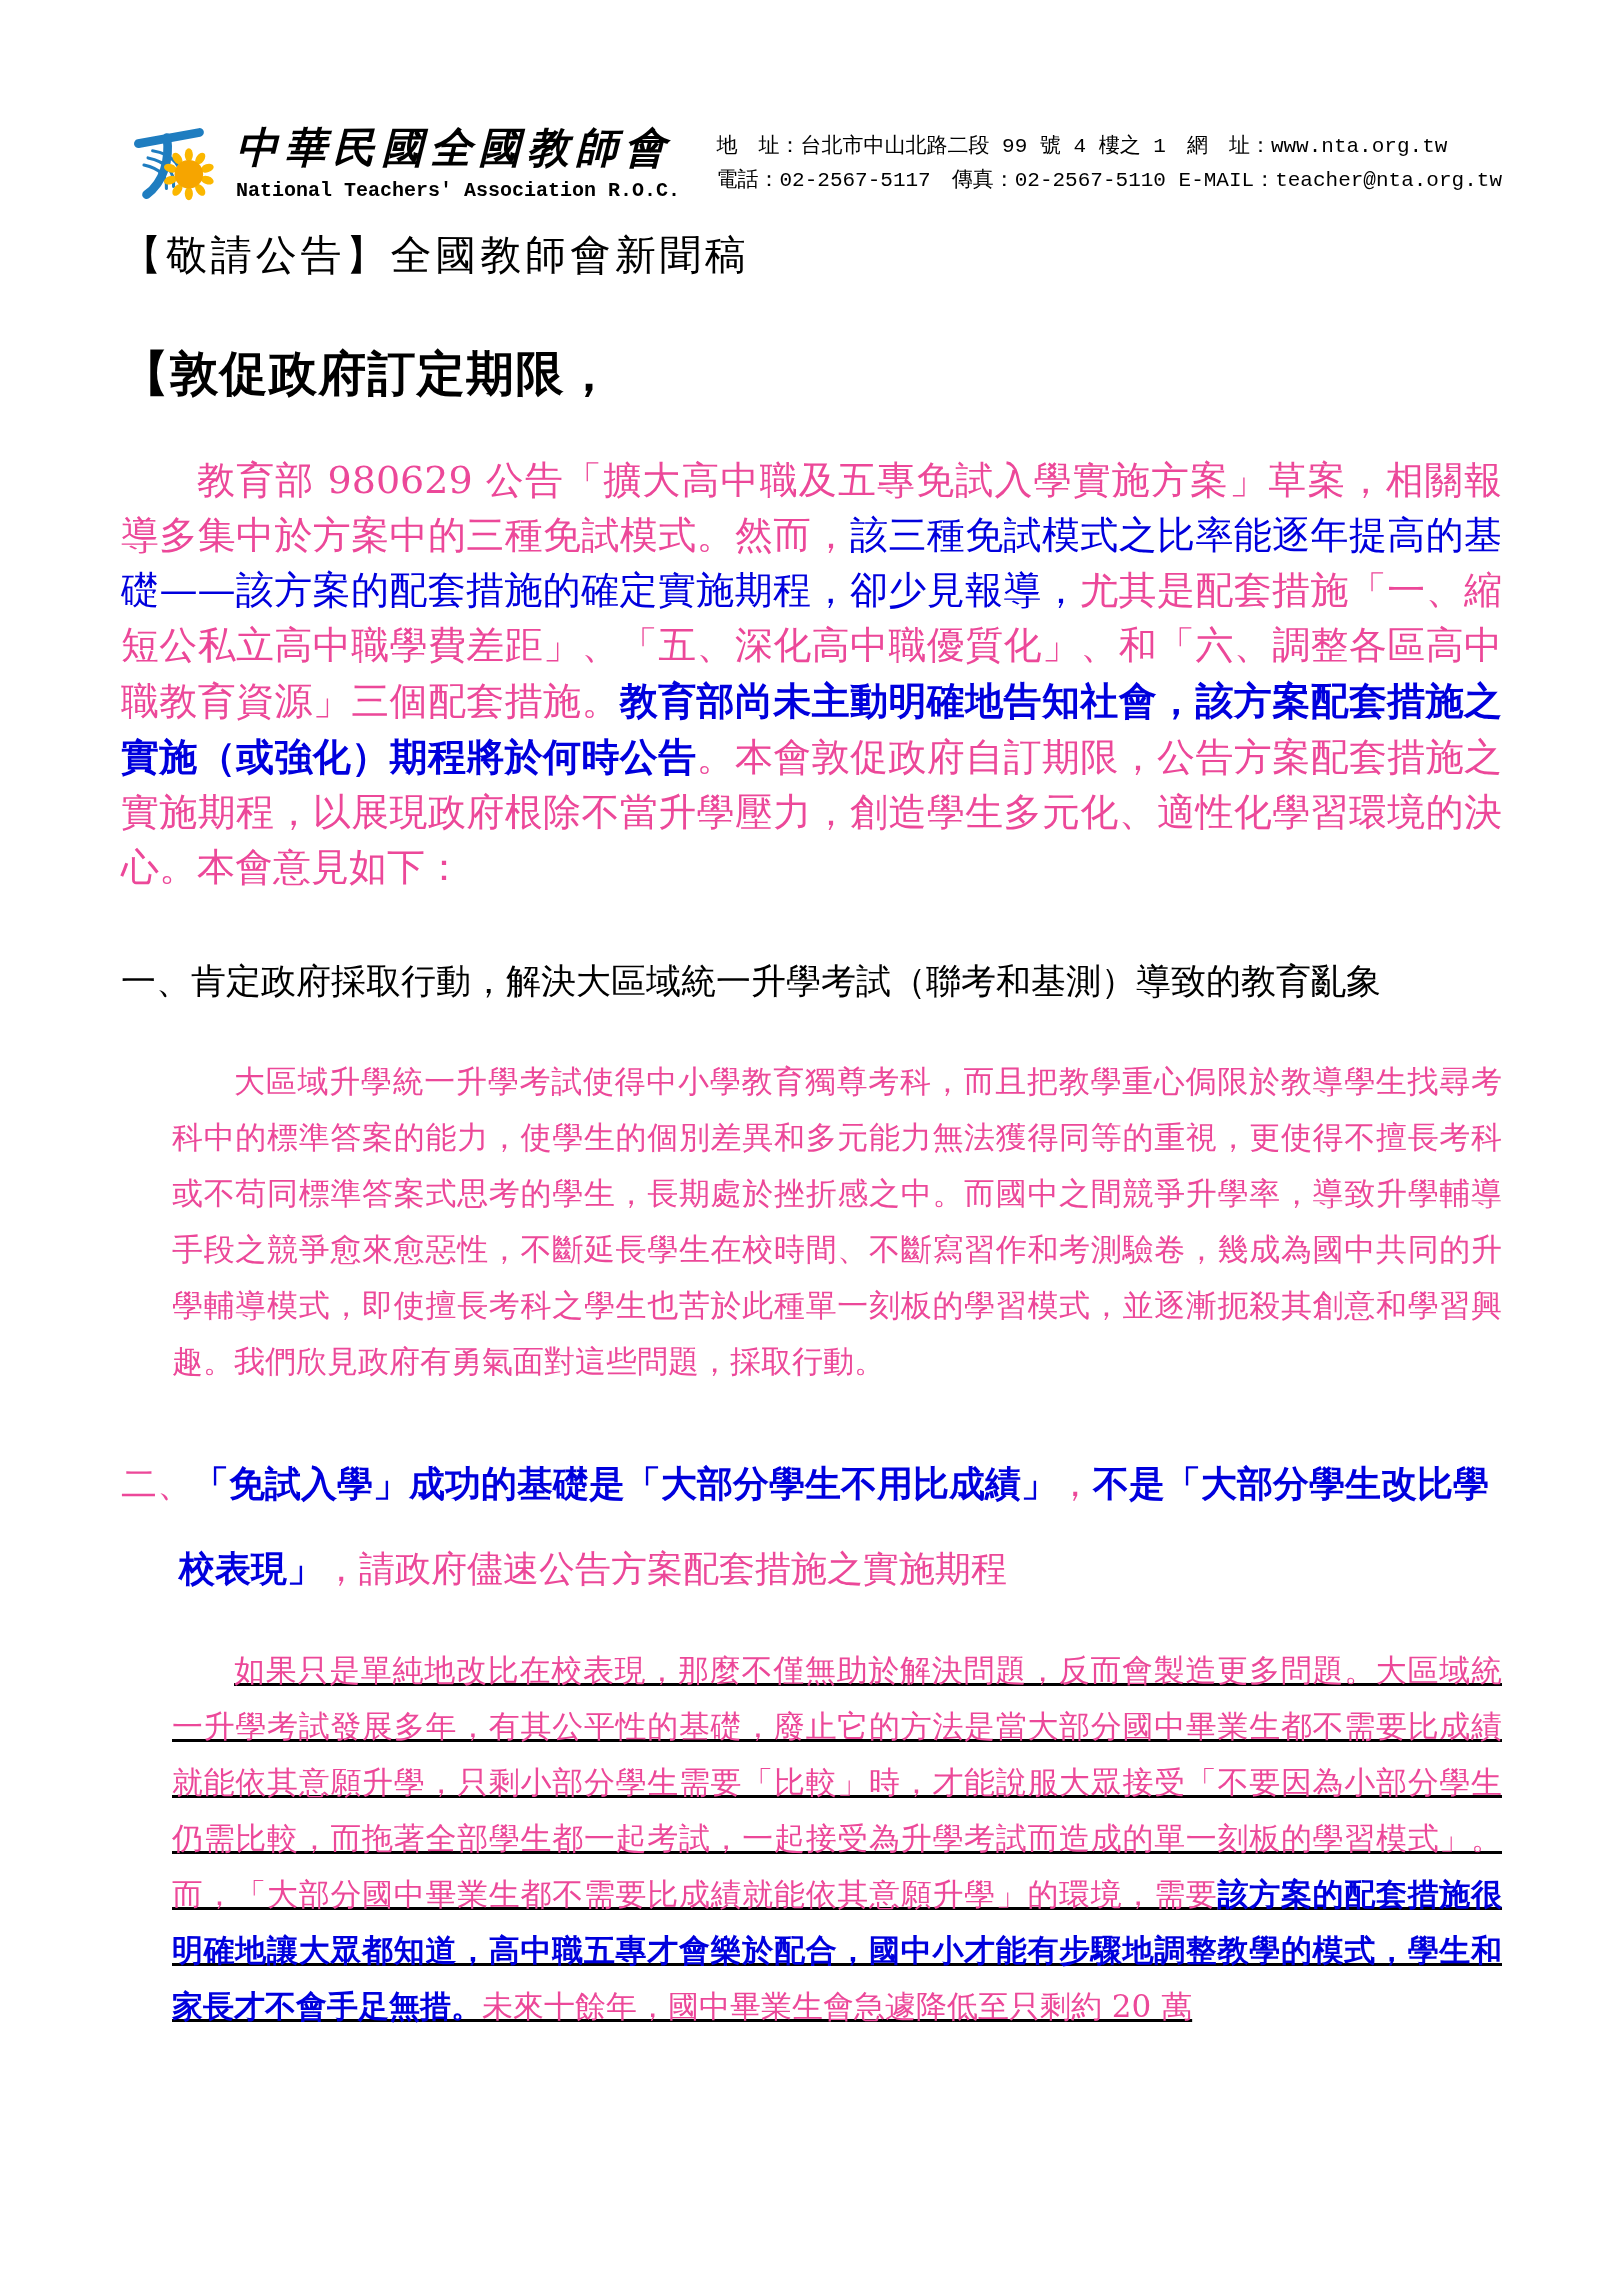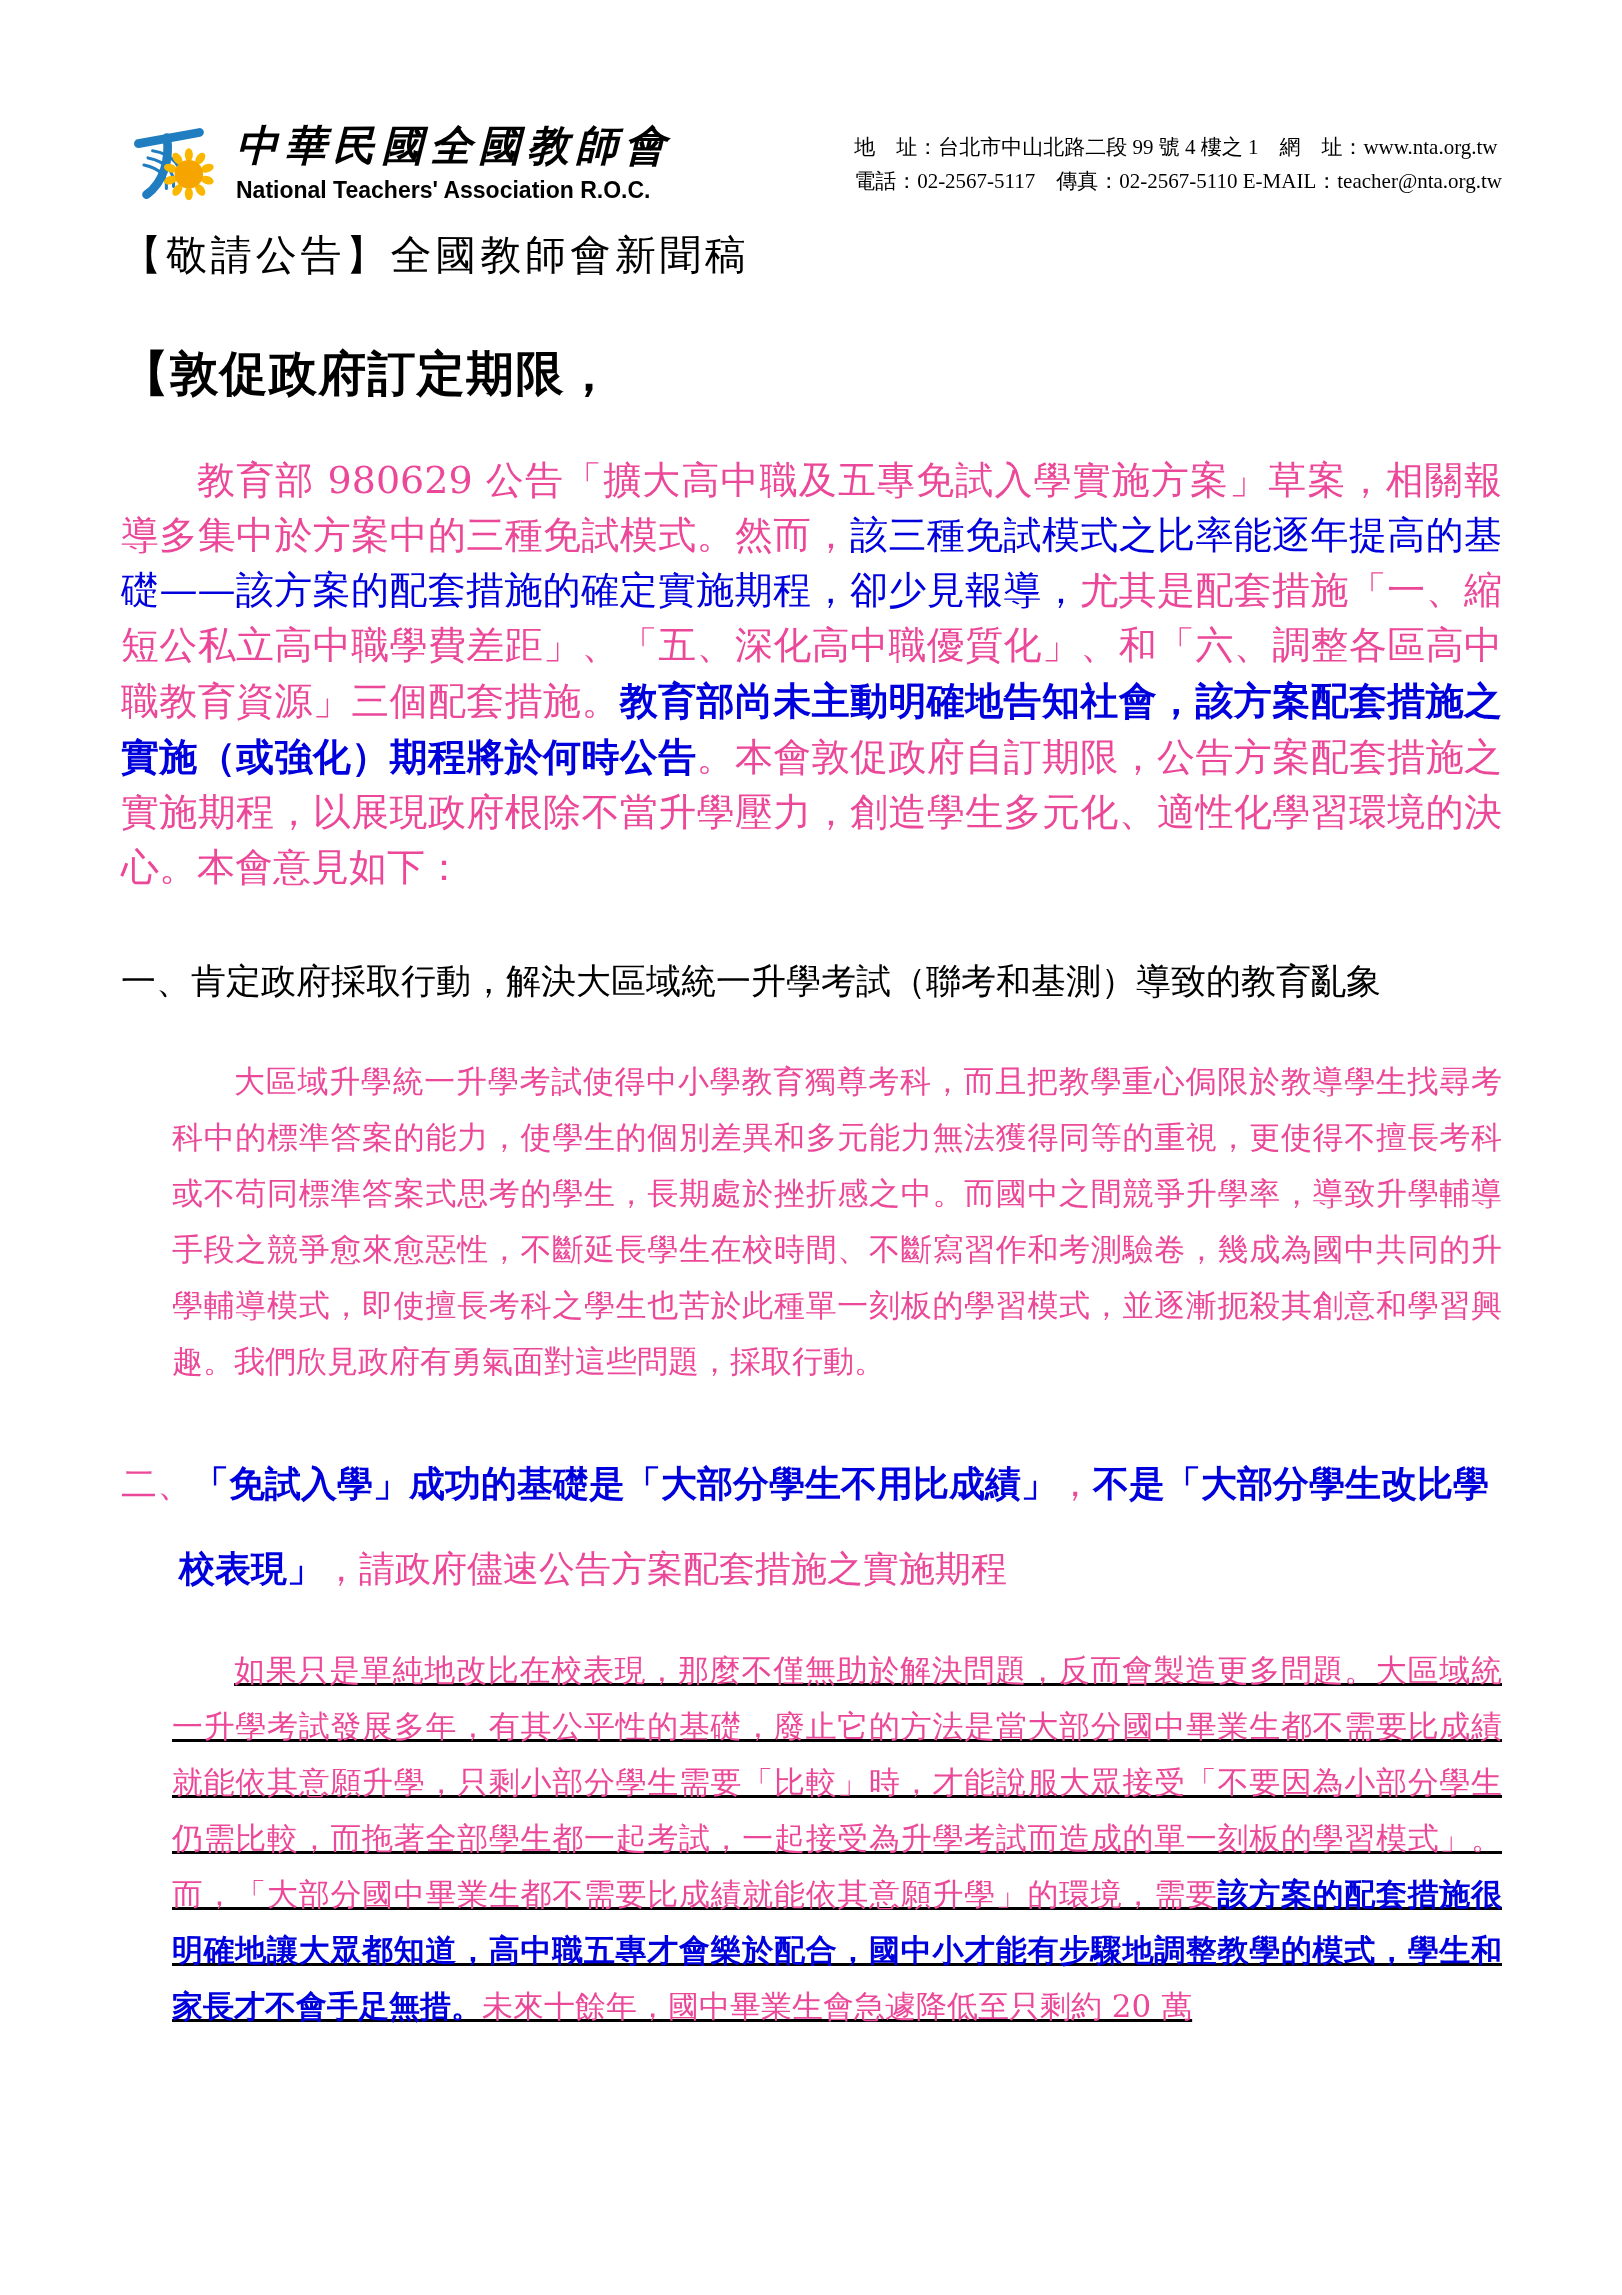--- a/index.html
+++ b/index.html
@@ -18,26 +18,26 @@
   
   .header { display: flex; justify-content: space-between; align-items: flex-start; }
   .logo-block { display: flex; align-items: center; gap: 13px; }
   .logo-mark { width: 102px; height: 84px; flex: 0 0 auto; }
   .logo-text { display: flex; flex-direction: column; }
   .org-zh {
     font-size: 42px; font-weight: 700; font-style: italic;
     letter-spacing: 6.5px; line-height: 48px; white-space: nowrap;
   }
   .org-en {
-    font-family: Liberation Sans, sans-serif;
-    font-size: 23px; font-weight: 700; margin-top: 6.5px; white-space: nowrap;
+    font-family: Liberation Mono, monospace;
+    font-size: 20px; font-weight: 700; margin-top: 6.5px; white-space: nowrap;
   }
   .contact {
     margin-top: 9.2px;
-    font-family: Liberation Serif, serif;
+    font-family: Liberation Mono, monospace;
     font-size: 21px; line-height: 34px; white-space: nowrap;
   }
 
   
   .notice-title { margin-top: 23px; font-size: 41px; letter-spacing: 3.9px; }
   .headline { margin-top: 58px; font-weight: 600; }
   .headline-line1 { font-size: 48px; line-height: 65px; letter-spacing: 1.3px; }
   .headline-line2 { font-size: 48px; line-height: 65px; letter-spacing: 1.3px; margin-top: 33px; padding-left: 56px; }
 
   

